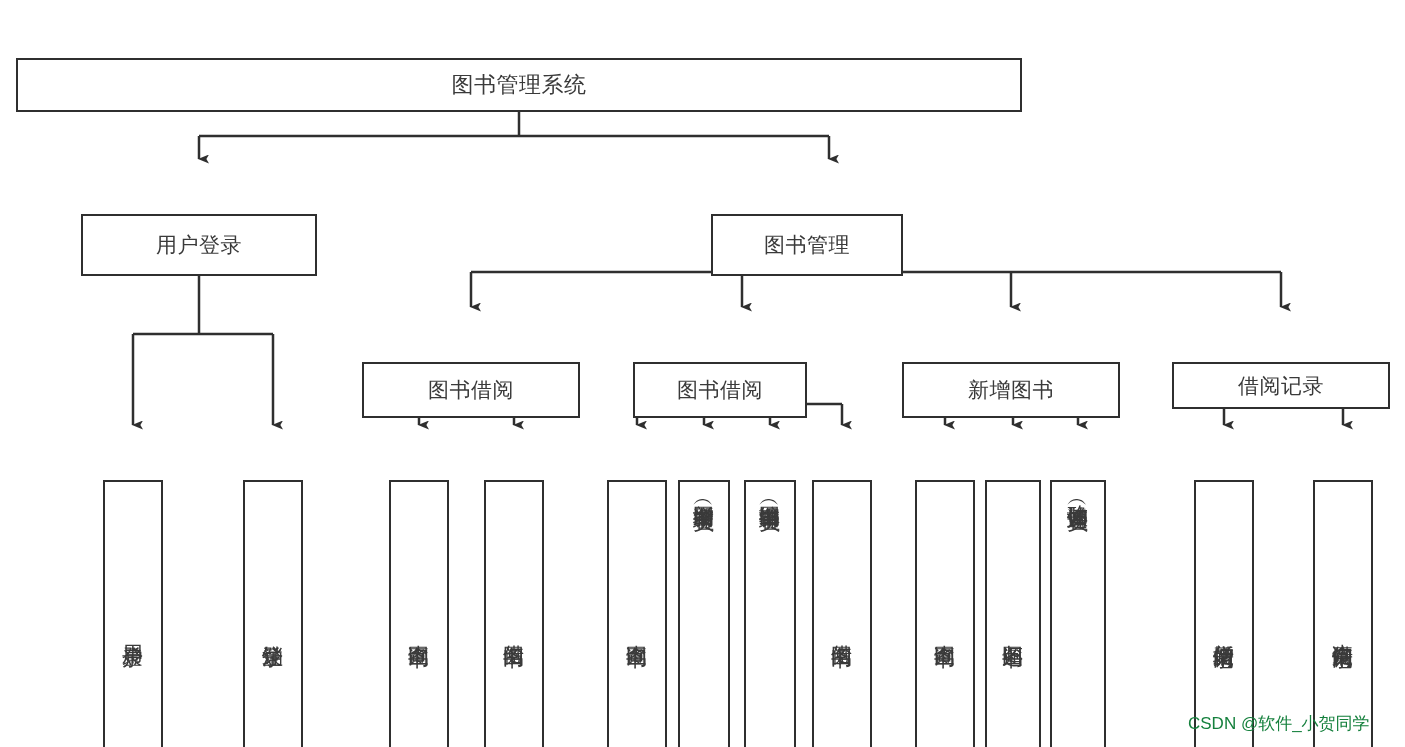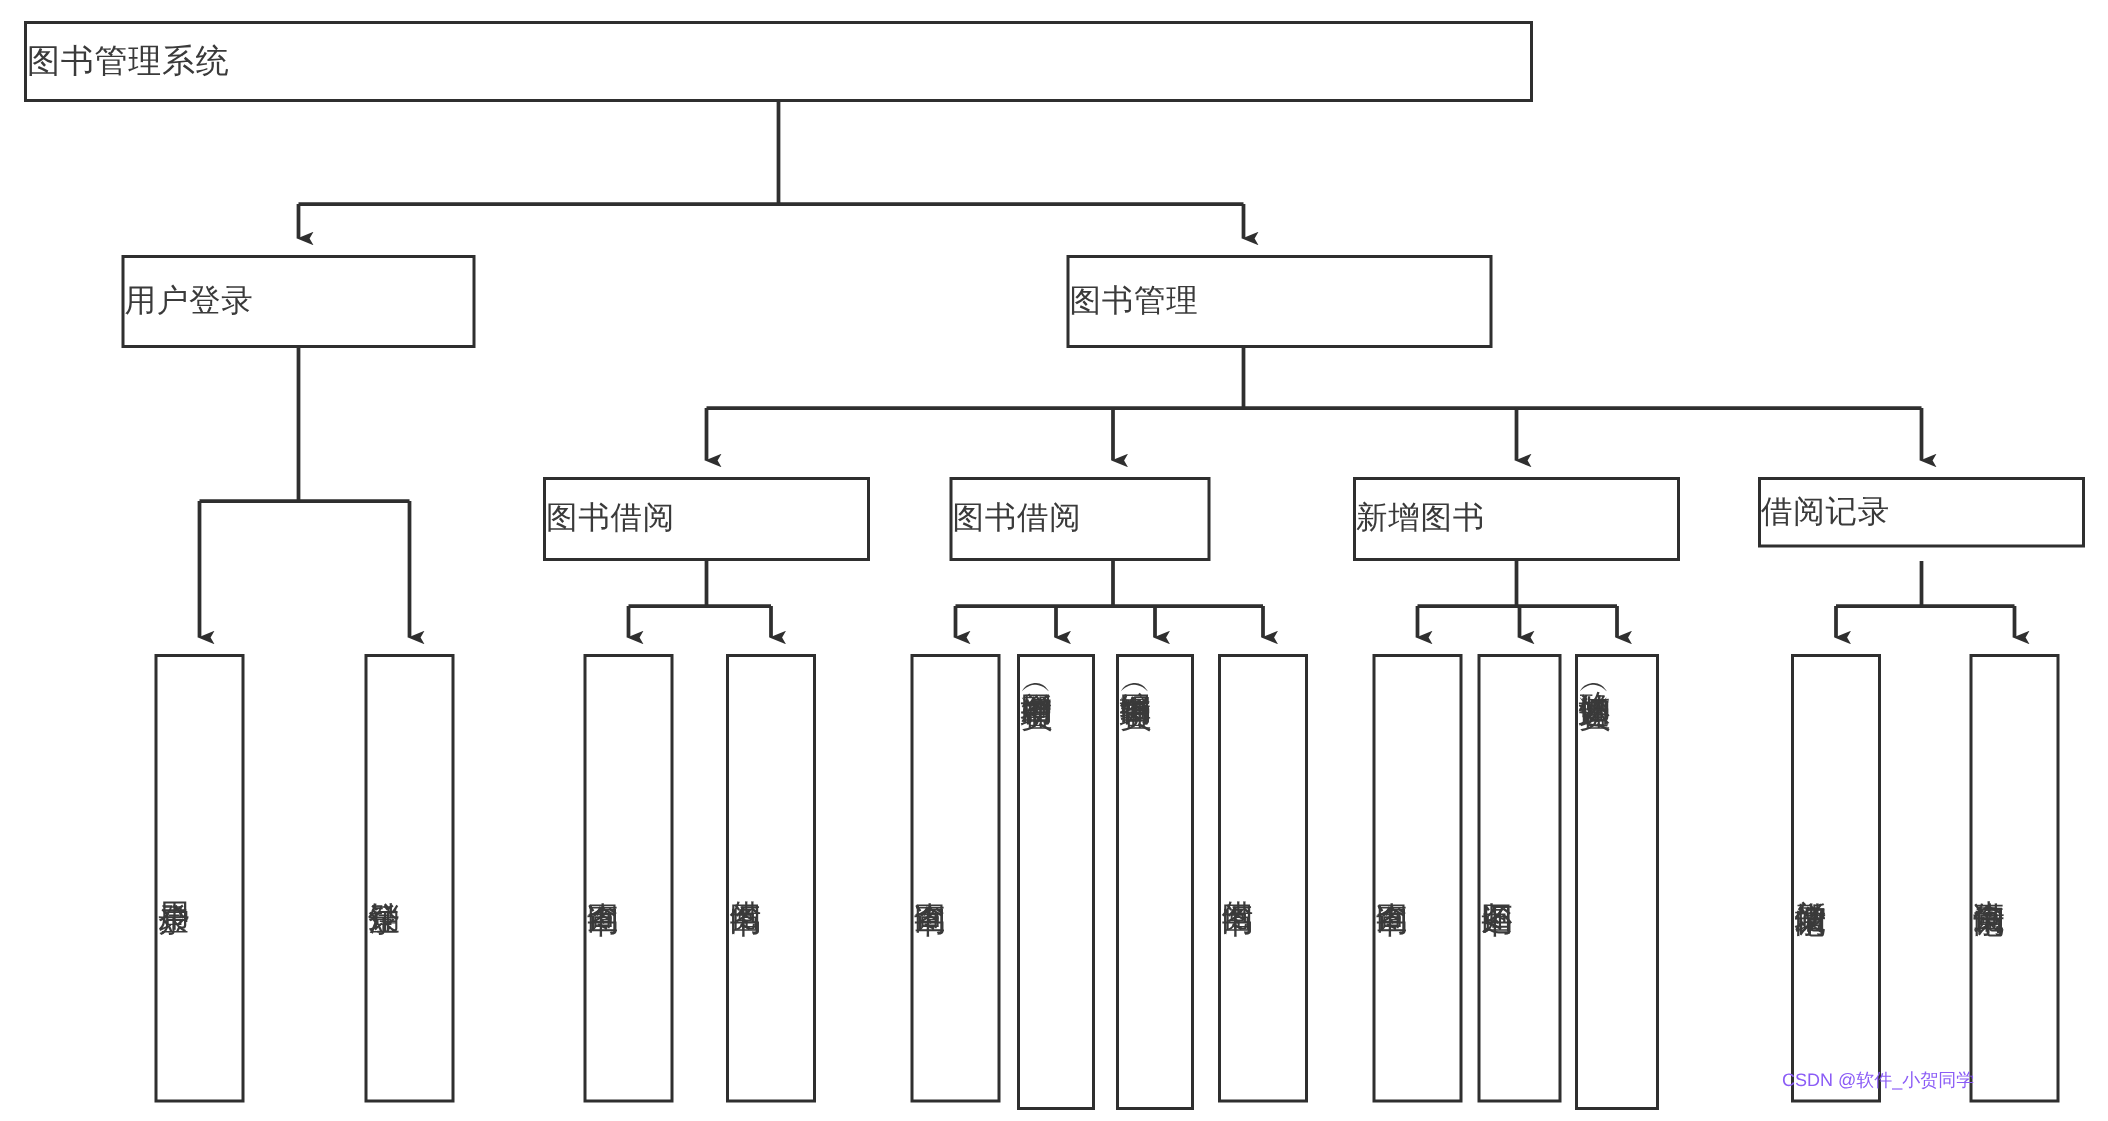--- a/index.html
+++ b/index.html
@@ -27,21 +27,23 @@
     height: 747px;
     pointer-events: none;
   }
   .node {
     position: absolute;
     box-sizing: border-box;
     background: #ffffff;
     border: 2px solid #2f2f2f;
     display: flex;
     align-items: center;
+    justify-content: center;
     overflow: hidden;
+    margin-top: 44px;
   }
   .node-label {
     color: #3a3a3a;
     text-align: center;
     line-height: 1.14;
     white-space: pre;
   }
   .node.horizontal .node-label {
     font-size: 21px;
     letter-spacing: 0.5px;
@@ -59,22 +61,22 @@
     font-size: 21px;
     letter-spacing: 1px;
     line-height: 1;
   }
   .node.vertical.centered {
     align-items: center;
     padding-top: 0;
   }
   .watermark {
     position: absolute;
-    color: #8b5cf6;
-    font-size: 12px;
+    color: #15803d;
+    font-size: 17px;
     white-space: nowrap;
     user-select: none;
   }
 </style>
 </head>
 <body>
 
 <div id="diagram-root">
   <svg class="connectors" viewBox="0 0 1405 747" xmlns="http://www.w3.org/2000/svg">
     <defs>
@@ -119,21 +121,21 @@
       </g>
   </svg>
 
   <div id="node-layer">
       <div class="node horizontal root" style="left: 16px; top: 14px; width: 1006px; height: 54px;">
         <span class="node-label">图书管理系统</span>
       </div>
       <div class="node horizontal" style="left: 81px; top: 170px; width: 236px; height: 62px;">
         <span class="node-label">用户登录</span>
       </div>
-      <div class="node horizontal" style="left: 711px; top: 170px; width: 284px; height: 62px;">
+      <div class="node horizontal" style="left: 711px; top: 170px; width: 192px; height: 62px;">
         <span class="node-label">图书管理</span>
       </div>
       <div class="node horizontal" style="left: 362px; top: 318px; width: 218px; height: 56px;">
         <span class="node-label">图书借阅</span>
       </div>
       <div class="node horizontal" style="left: 633px; top: 318px; width: 174px; height: 56px;">
         <span class="node-label">图书借阅</span>
       </div>
       <div class="node horizontal" style="left: 902px; top: 318px; width: 218px; height: 56px;">
         <span class="node-label">新增图书</span>

